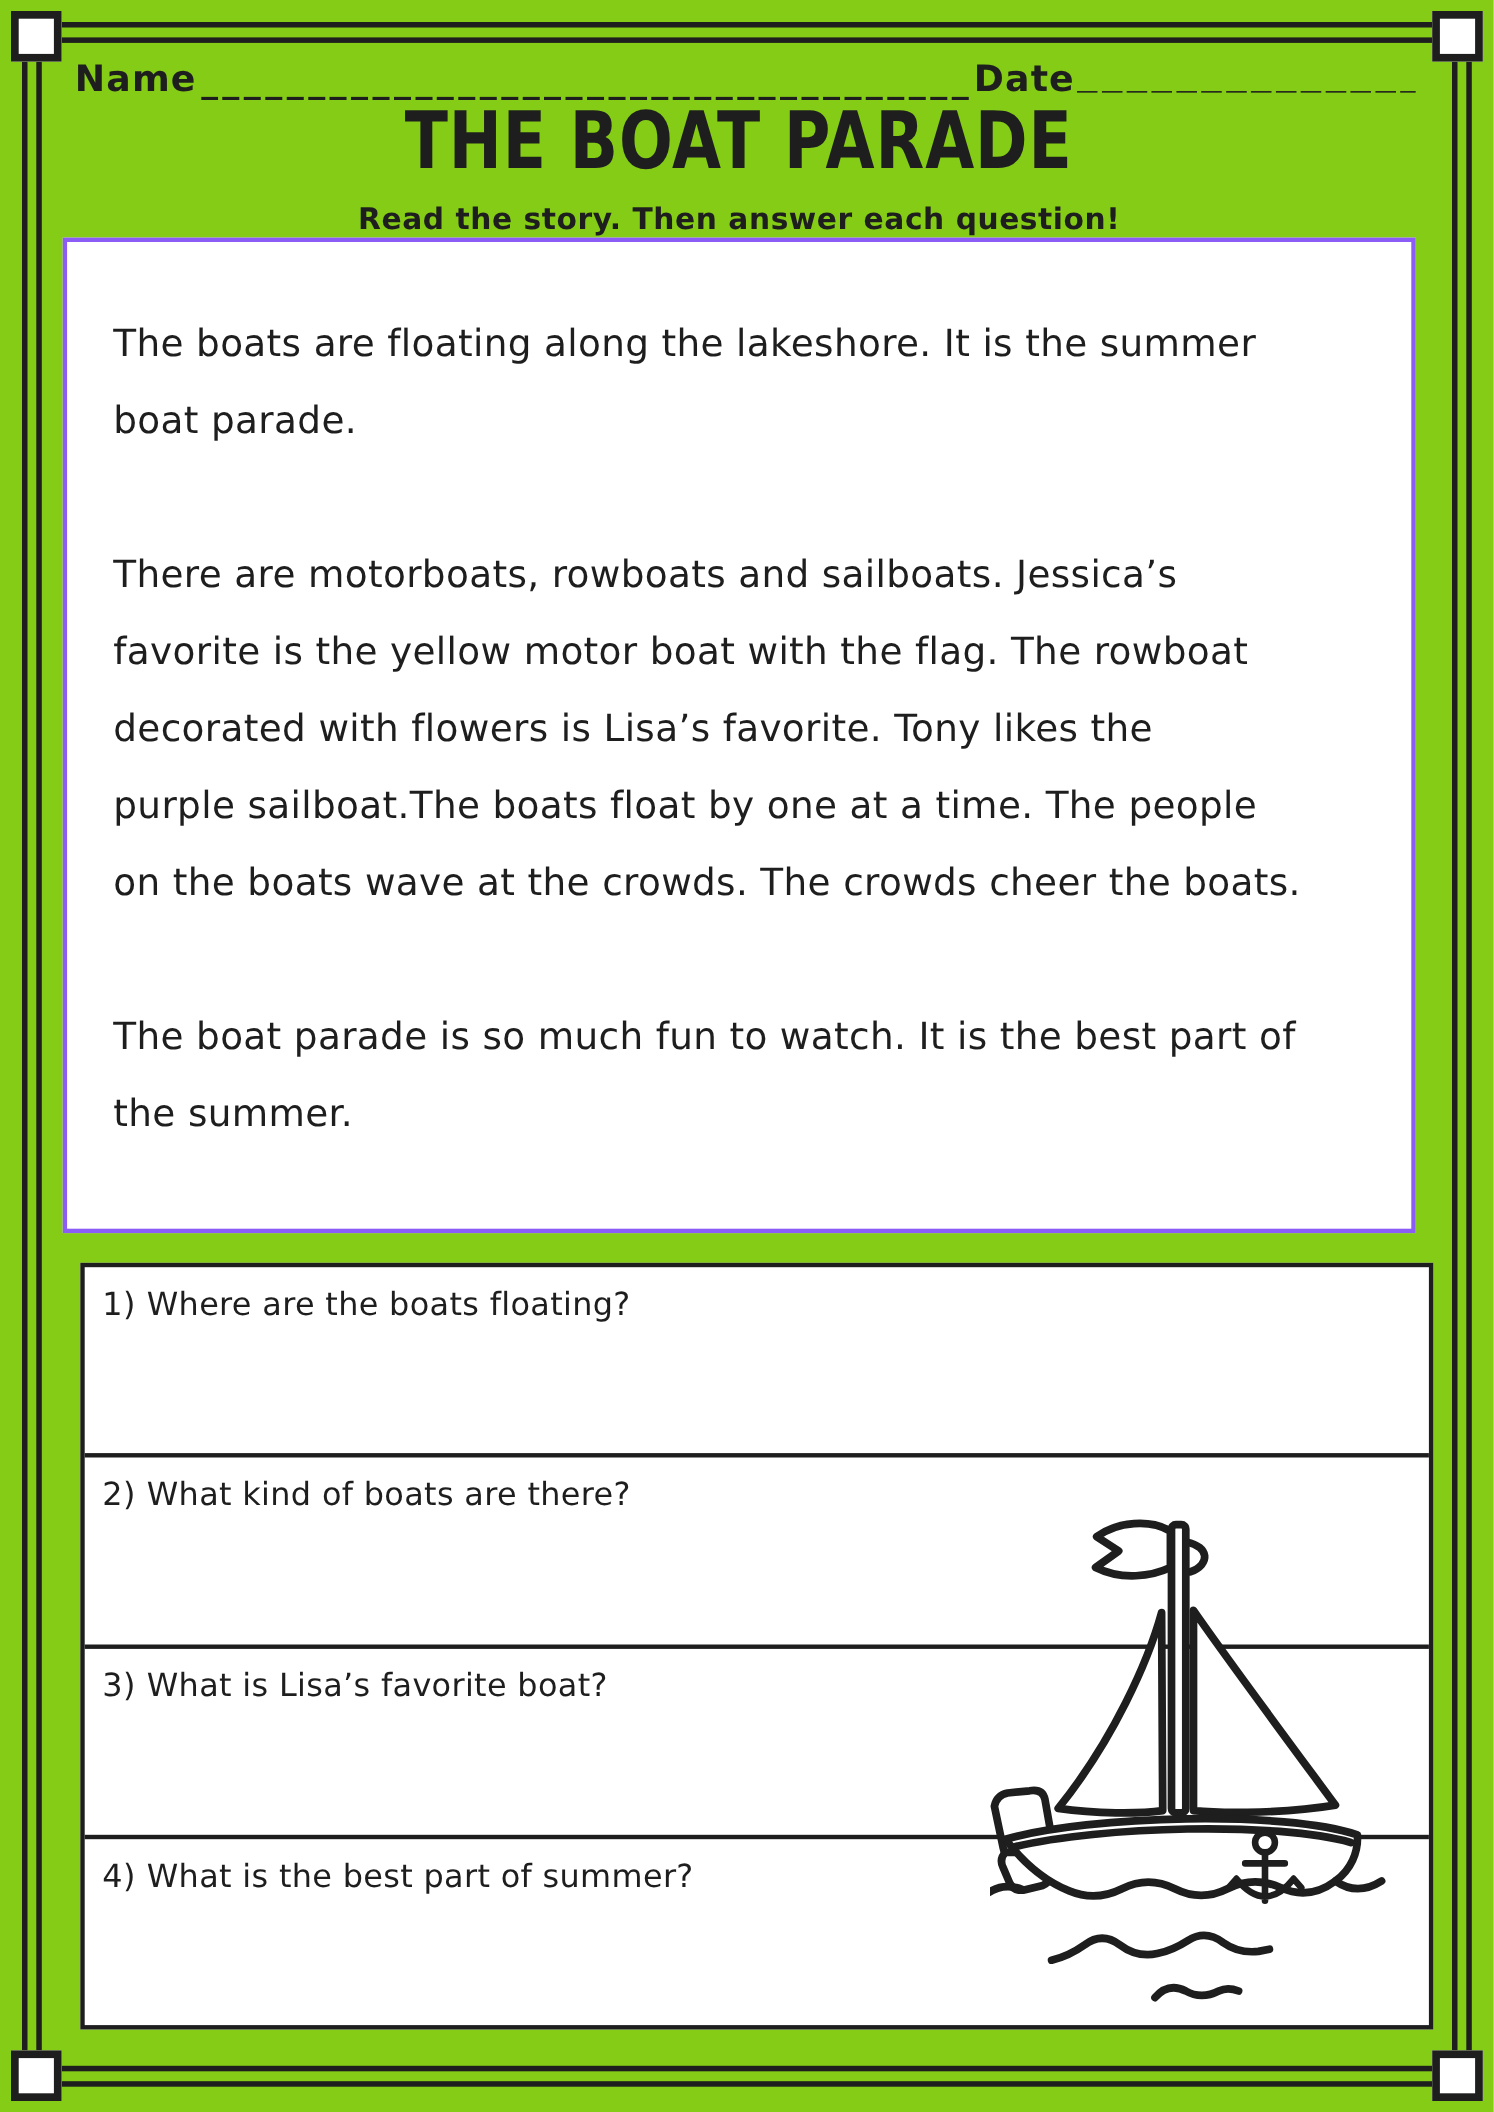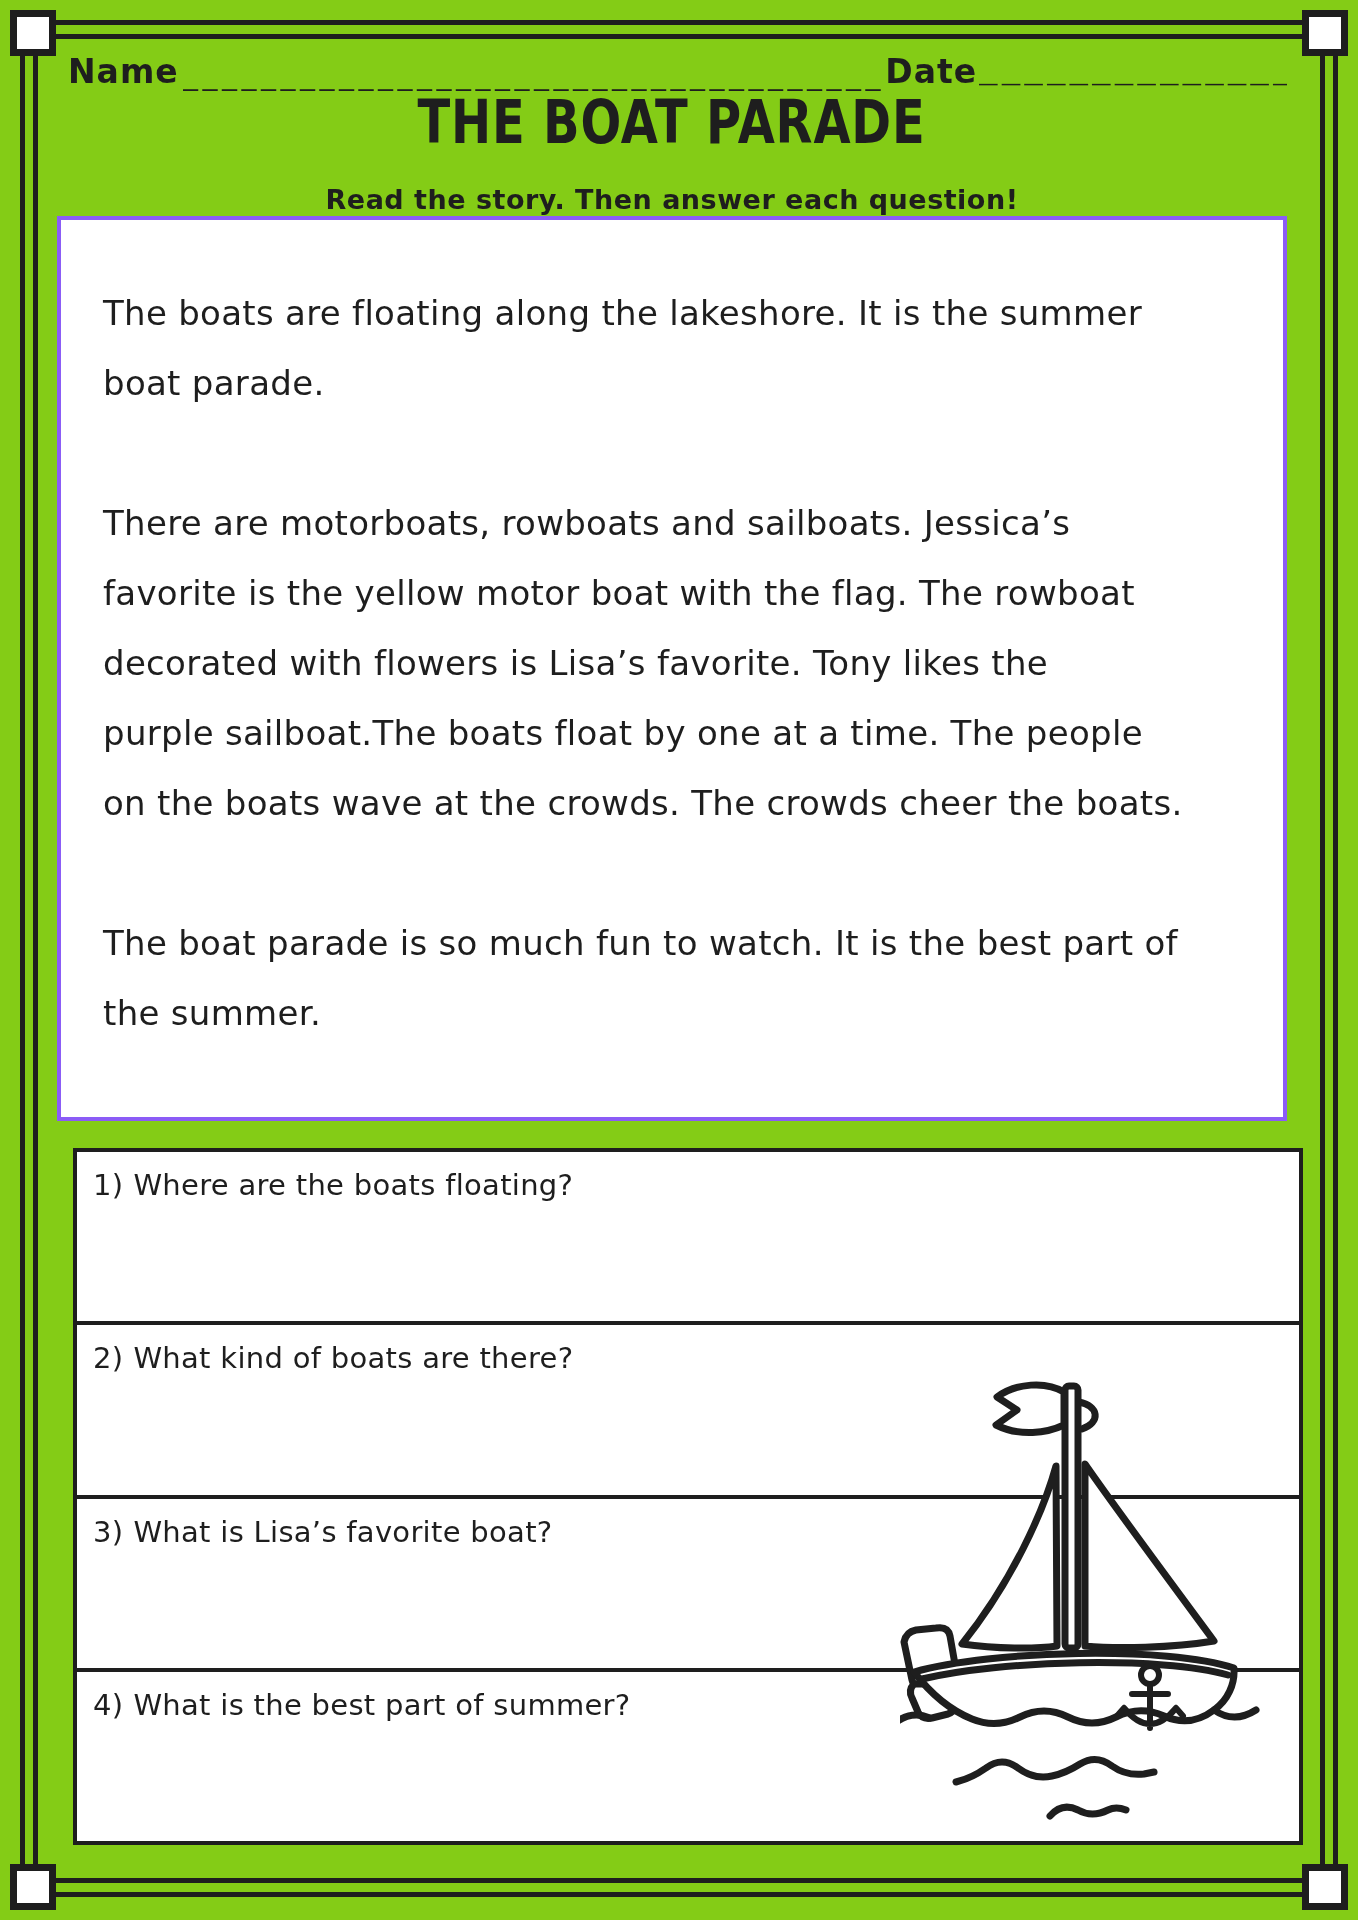--- a/index.html
+++ b/index.html
@@ -15,21 +15,21 @@
   .hl-1{top:20px;} .hl-2{top:34px;} .hl-3{top:1878px;} .hl-4{top:1892px;}
   .vline{position:absolute;top:56px;height:1808px;width:5px;background:#1e1e1e;}
   .vl-1{left:20px;} .vl-2{left:33px;} .vl-3{left:1320px;} .vl-4{left:1333px;}
 
   
   .name-row{position:absolute;left:68px;top:52px;width:1219px;display:flex;align-items:flex-end;font-size:33px;font-weight:bold;letter-spacing:1px;}
   .fill-line{display:inline-block;overflow:hidden;white-space:nowrap;font-weight:bold;letter-spacing:4px;font-size:31px;line-height:1.1;}
   .nl{width:712px;margin-left:4px;}
   .dl{width:312px;margin-left:2px;font-family:Liberation Mono, monospace;}
   .date-label{margin-left:auto;}
-  .title{position:absolute;left:57px;top:92px;width:1230px;text-align:center;font-weight:bold;font-size:60px;line-height:1;white-space:nowrap;}
+  .title{position:absolute;left:57px;top:92px;width:1230px;text-align:center;font-weight:bold;font-size:72px;line-height:1;white-space:nowrap;}
   .title>span{display:inline-block;transform:scaleX(0.8);transform-origin:center;letter-spacing:1px;}
   .subtitle{position:absolute;left:57px;top:184px;width:1230px;text-align:center;font-weight:bold;font-size:27px;letter-spacing:0.5px;}
 
   
   .story-box{
     position:absolute;left:57px;top:216px;width:1230px;height:905px;
     border:4px solid #8b5cf6;box-sizing:border-box;background:#fff;
     padding:58px 44px 0 42px;
   }
   .story-box p{margin:0 0 70px 0;font-size:34px;line-height:70px;letter-spacing:0.3px;}

